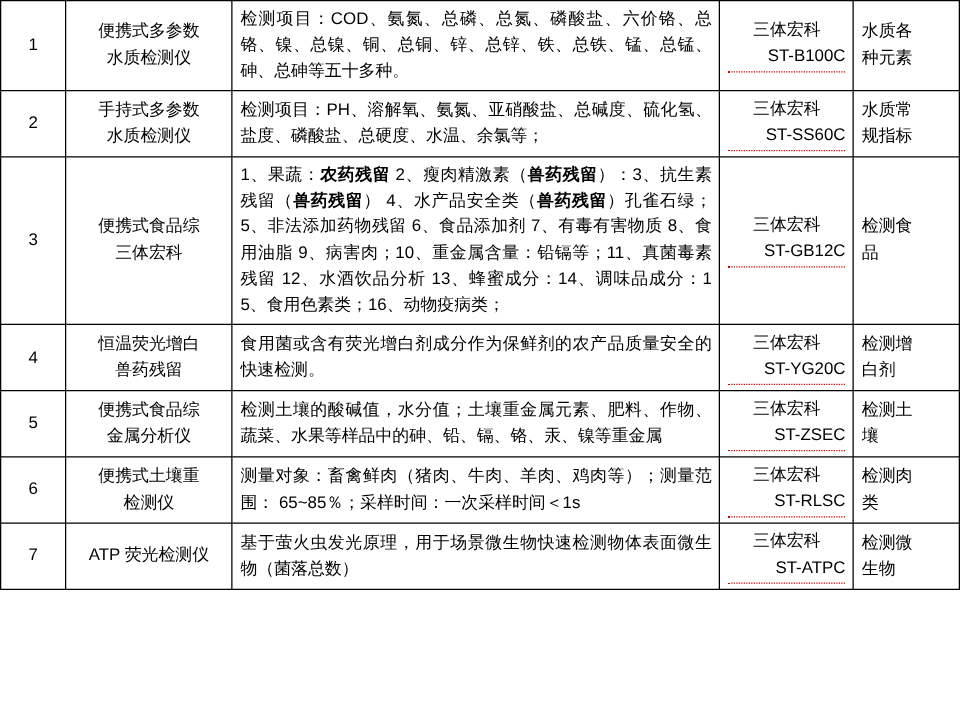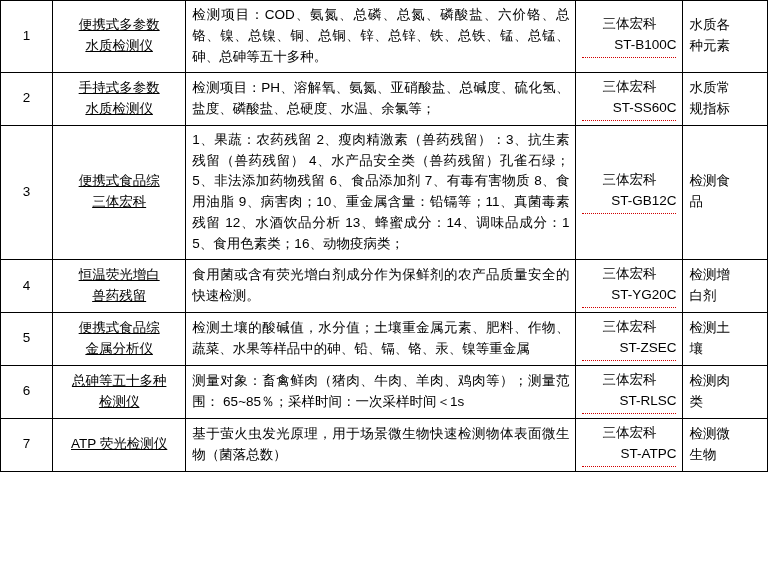--- a/index.html
+++ b/index.html
@@ -29,21 +29,20 @@
     word-break: break-all;
   }
   td.col-index {
     width: 38px;
     text-align: center;
     font-size: 13.5px;
   }
   td.col-name {
     width: 118px;
     text-align: center;
-    text-decoration: underline;
   }
   td.col-desc {
     width: 370px;
     text-align: justify;
     text-justify: inter-ideograph;
   }
   td.col-model {
     width: 92px;
     text-align: center;
     font-size: 13px;
@@ -58,21 +57,21 @@
   .model-code {
     display: block;
     border-bottom: 1px dotted #d00000;
     padding-bottom: 1px;
     text-align: right;
   }
   .nm {
     display: block;
   }
   b.emph {
-    font-weight: normal;
+    font-weight: bold;
   }
   .desc-inline {
     display: inline;
   }
 </style>
 </head>
 <body>
 
 <table class="spec-table">
   <tbody>
@@ -158,21 +157,21 @@
       </td>
       <td class="col-use">
         <span class="nm">检测土</span>
         <span class="nm">壤</span>
       </td>
     </tr>
 
     <tr>
       <td class="col-index">6</td>
       <td class="col-name">
-        <span class="nm">总砷等五十多种</span>
+        <span class="nm">便携式土壤重</span>
         <span class="nm">检测仪</span>
       </td>
       <td class="col-desc">测量对象：畜禽鲜肉（猪肉、牛肉、羊肉、鸡肉等）；测量范围： 65~85％；采样时间：一次采样时间＜1s</td>
       <td class="col-model">
         <span class="model-line">三体宏科</span>
         <span class="model-code">ST-RLSC</span>
       </td>
       <td class="col-use">
         <span class="nm">检测肉</span>
         <span class="nm">类</span>

